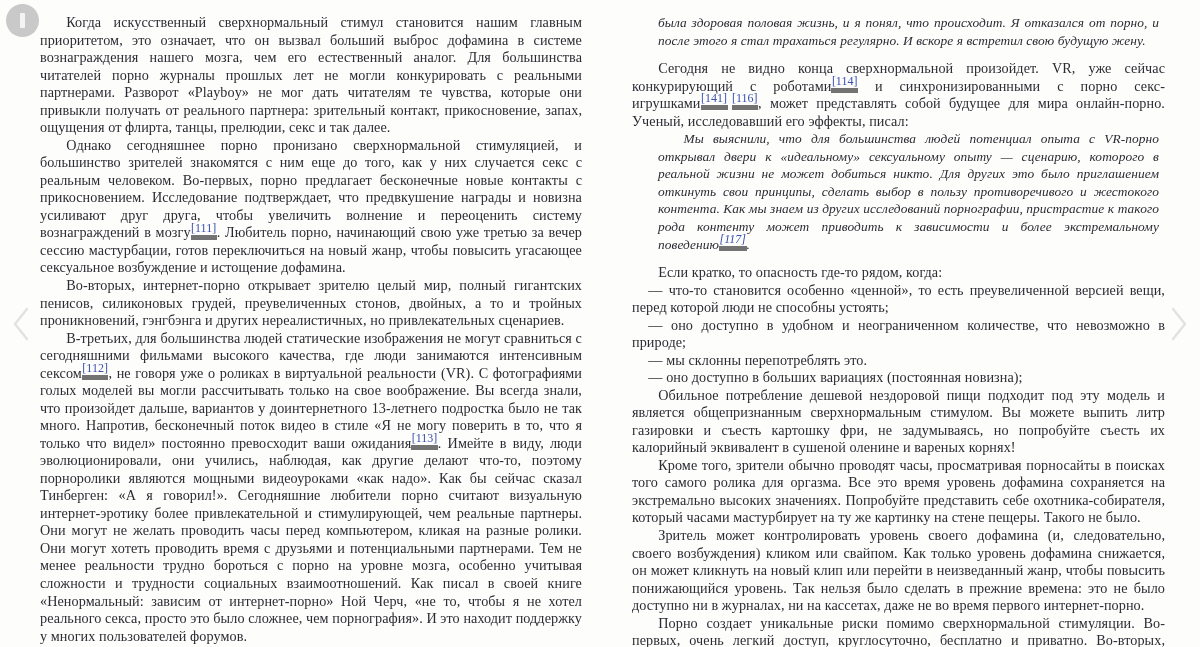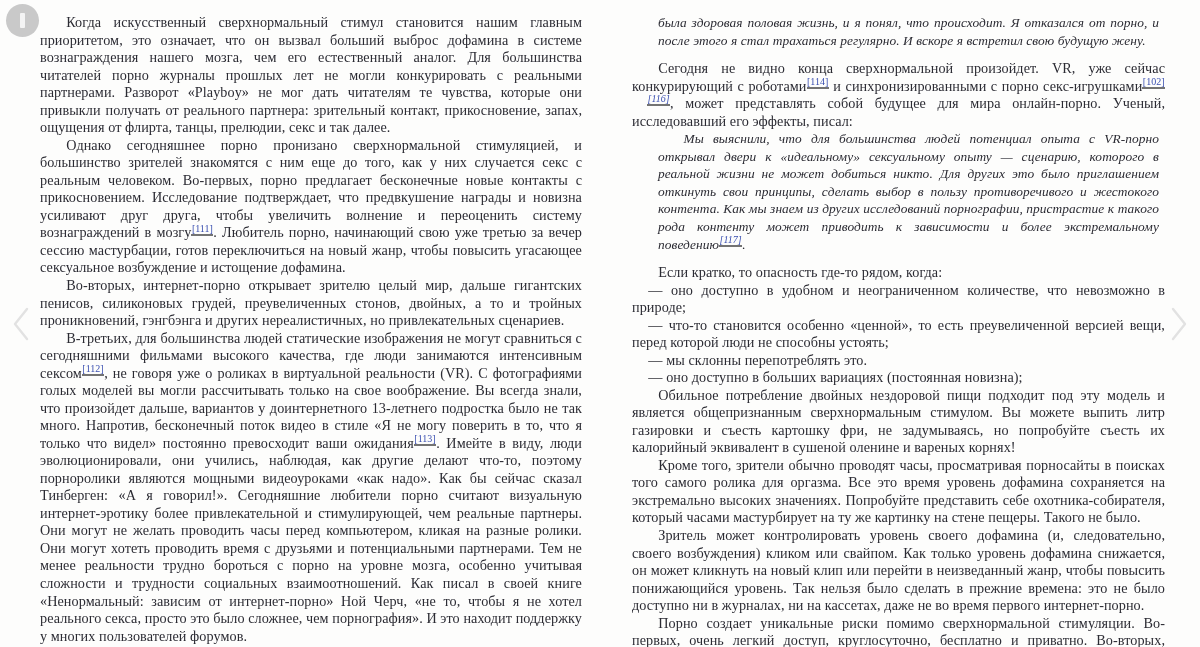--- a/index.html
+++ b/index.html
@@ -123,30 +123,30 @@
   p.spaced-top { margin-top: 0; }
 
   
   p.dash-item {
     text-indent: 1.15em;
     margin: 0;
   }
 
   
   sup.fnref {
-    font-size: 10px;
+    font-size: 12px;
     color: #3a4fb0;
     vertical-align: super;
     line-height: 0;
     letter-spacing: 0;
-    border-bottom: 2px solid #737373;
+    border-bottom: 5px solid #737373;
     padding: 0 0.5px;
     cursor: pointer;
   }
-  sup.fnref + sup.fnref { margin-left: 15px; font-style: italic; }
+  sup.fnref + sup.fnref { margin-left: 4px; }
 
   
   .col-gap {
     position: absolute;
     left: 599px;
     top: 0;
     bottom: 0;
     width: 1px;
     background: transparent;
   }
@@ -180,65 +180,65 @@
 
       <p>
         <span>Когда искусственный сверхнормальный стимул становится нашим главным приоритетом, это означает, что он вызвал больший выброс дофамина в системе вознаграждения нашего мозга, чем его естественный аналог. Для большинства читателей порно журналы прошлых лет не могли конкурировать с реальными партнерами. Разворот «Playboy» не мог дать читателям те чувства, которые они привыкли получать от реального партнера: зрительный контакт, прикосновение, запах, ощущения от флирта, танцы, прелюдии, секс и так далее.</span>
       </p>
 
       <p>
         <span>Однако сегодняшнее порно пронизано сверхнормальной стимуляцией, и большинство зрителей знакомятся с ним еще до того, как у них случается секс с реальным человеком. Во-первых, порно предлагает бесконечные новые контакты с прикосновением. Исследование подтверждает, что предвкушение награды и новизна усиливают друг друга, чтобы увеличить волнение и переоценить систему вознаграждений в мозгу</span><sup class="fnref">[111]</sup><span>. Любитель порно, начинающий свою уже третью за вечер сессию мастурбации, готов переключиться на новый жанр, чтобы повысить угасающее сексуальное возбуждение и истощение дофамина.</span>
       </p>
 
       <p>
-        <span>Во-вторых, интернет-порно открывает зрителю целый мир, дальше гигантских пенисов, силиконовых грудей, преувеличенных стонов, двойных, а то и тройных проникновений, гэнгбэнга и других нереалистичных, но привлекательных сценариев.</span>
+        <span>Во-вторых, интернет-порно открывает зрителю целый мир, полный гигантских пенисов, силиконовых грудей, преувеличенных стонов, двойных, а то и тройных проникновений, гэнгбэнга и других нереалистичных, но привлекательных сценариев.</span>
       </p>
 
       <p>
         <span>В-третьих, для большинства людей статические изображения не могут сравниться с сегодняшними фильмами высокого качества, где люди занимаются интенсивным сексом</span><sup class="fnref">[112]</sup><span>, не говоря уже о роликах в виртуальной реальности (VR). С фотографиями голых моделей вы могли рассчитывать только на свое воображение. Вы всегда знали, что произойдет дальше, вариантов у доинтернетного 13-летнего подростка было не так много. Напротив, бесконечный поток видео в стиле «Я не могу поверить в то, что я только что видел» постоянно превосходит ваши ожидания</span><sup class="fnref">[113]</sup><span>. Имейте в виду, люди эволюционировали, они учились, наблюдая, как другие делают что-то, поэтому порноролики являются мощными видеоуроками «как надо». Как бы сейчас сказал Тинберген: «А я говорил!». Сегодняшние любители порно считают визуальную интернет-эротику более привлекательной и стимулирующей, чем реальные партнеры. Они могут не желать проводить часы перед компьютером, кликая на разные ролики. Они могут хотеть проводить время с друзьями и потенциальными партнерами. Тем не менее реальности трудно бороться с порно на уровне мозга, особенно учитывая сложности и трудности социальных взаимоотношений. Как писал в своей книге «Ненормальный: зависим от интернет-порно» Ной Черч, «не то, чтобы я не хотел реального секса, просто это было сложнее, чем порнография». И это находит поддержку у многих пользователей форумов.</span>
       </p>
 
     </div>
 
     <div class="column right">
 
       <p class="quote cont">
         <span>была здоровая половая жизнь, и я понял, что происходит. Я отказался от порно, и после этого я стал трахаться регулярно. И вскоре я встретил свою будущую жену.</span>
       </p>
 
       <p class="spaced-top" style="margin-top:11px;">
-        <span>Сегодня не видно конца сверхнормальной произойдет. VR, уже сейчас конкурирующий с роботами</span><sup class="fnref">[114]</sup><span> и синхронизированными с порно секс-игрушками</span><sup class="fnref">[102]</sup><sup class="fnref">[116]</sup><span>, может представлять собой будущее для мира онлайн-порно. Ученый, исследовавший его эффекты, писал:</span>
+        <span>Сегодня не видно конца сверхнормальной произойдет. VR, уже сейчас конкурирующий с роботами</span><sup class="fnref">[114]</sup><span> и синхронизированными с порно секс-игрушками</span><sup class="fnref">[141]</sup><sup class="fnref">[116]</sup><span>, может представлять собой будущее для мира онлайн-порно. Ученый, исследовавший его эффекты, писал:</span>
       </p>
 
       <p class="quote">
         <span>Мы выяснили, что для большинства людей потенциал опыта с VR-порно открывал двери к «идеальному» сексуальному опыту — сценарию, которого в реальной жизни не может добиться никто. Для других это было приглашением откинуть свои принципы, сделать выбор в пользу противоречивого и жестокого контента. Как мы знаем из других исследований порнографии, пристрастие к такого рода контенту может приводить к зависимости и более экстремальному поведению</span><sup class="fnref">[117]</sup><span>.</span>
       </p>
 
       <p style="margin-top:11px;">
         <span>Если кратко, то опасность где-то рядом, когда:</span>
       </p>
 
       <p class="dash-item">
+        <span>— что-то становится особенно «ценной», то есть преувеличенной версией вещи, перед которой люди не способны устоять;</span>
+      </p>
+
+      <p class="dash-item">
         <span>— оно доступно в удобном и неограниченном количестве, что невозможно в природе;</span>
       </p>
 
       <p class="dash-item">
-        <span>— что-то становится особенно «ценной», то есть преувеличенной версией вещи, перед которой люди не способны устоять;</span>
-      </p>
-
-      <p class="dash-item">
         <span>— мы склонны перепотреблять это.</span>
       </p>
 
       <p class="dash-item">
         <span>— оно доступно в больших вариациях (постоянная новизна);</span>
       </p>
 
       <p>
-        <span>Обильное потребление двойных нездоровой пищи подходит под эту модель и является общепризнанным сверхнормальным стимулом. Вы можете выпить литр газировки и съесть картошку фри, не задумываясь, но попробуйте съесть их калорийный эквивалент в сушеной оленине и вареных корнях!</span>
+        <span>Обильное потребление дешевой нездоровой пищи подходит под эту модель и является общепризнанным сверхнормальным стимулом. Вы можете выпить литр газировки и съесть картошку фри, не задумываясь, но попробуйте съесть их калорийный эквивалент в сушеной оленине и вареных корнях!</span>
       </p>
 
       <p>
         <span>Кроме того, зрители обычно проводят часы, просматривая порносайты в поисках того самого ролика для оргазма. Все это время уровень дофамина сохраняется на экстремально высоких значениях. Попробуйте представить себе охотника-собирателя, который часами мастурбирует на ту же картинку на стене пещеры. Такого не было.</span>
       </p>
 
       <p>
         <span>Зритель может контролировать уровень своего дофамина (и, следовательно, своего возбуждения) кликом или свайпом. Как только уровень дофамина снижается, он может кликнуть на новый клип или перейти в неизведанный жанр, чтобы повысить понижающийся уровень. Так нельзя было сделать в прежние времена: это не было доступно ни в журналах, ни на кассетах, даже не во время первого интернет-порно.</span>
       </p>
 

